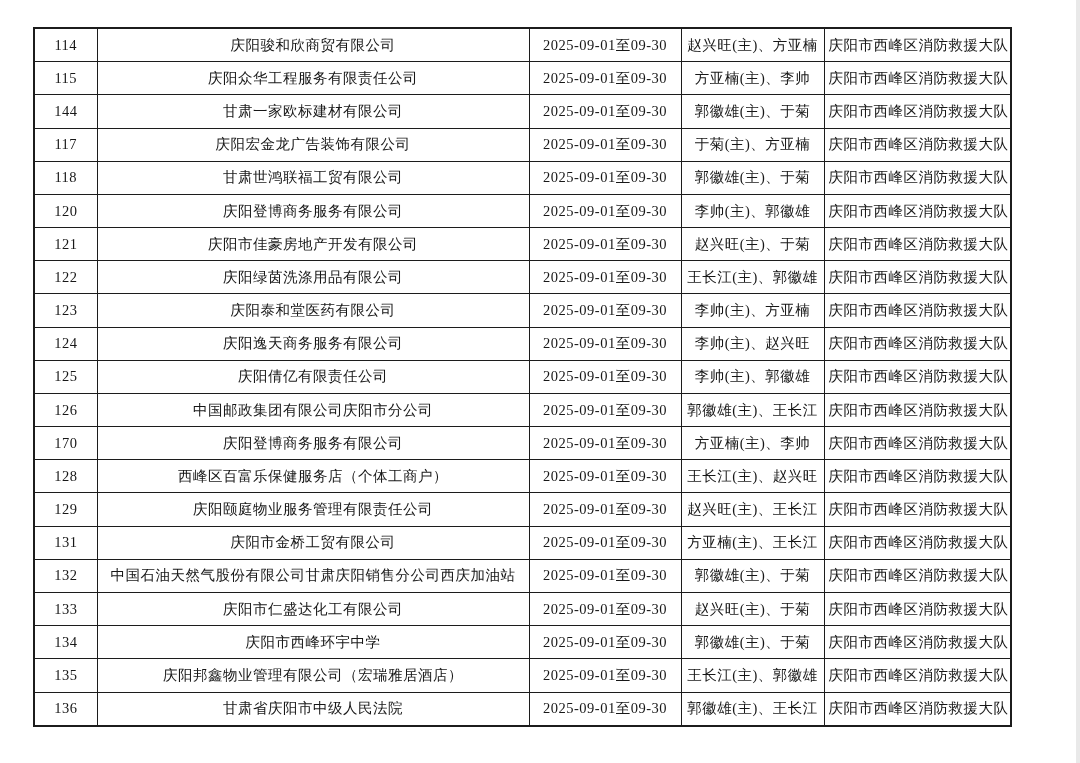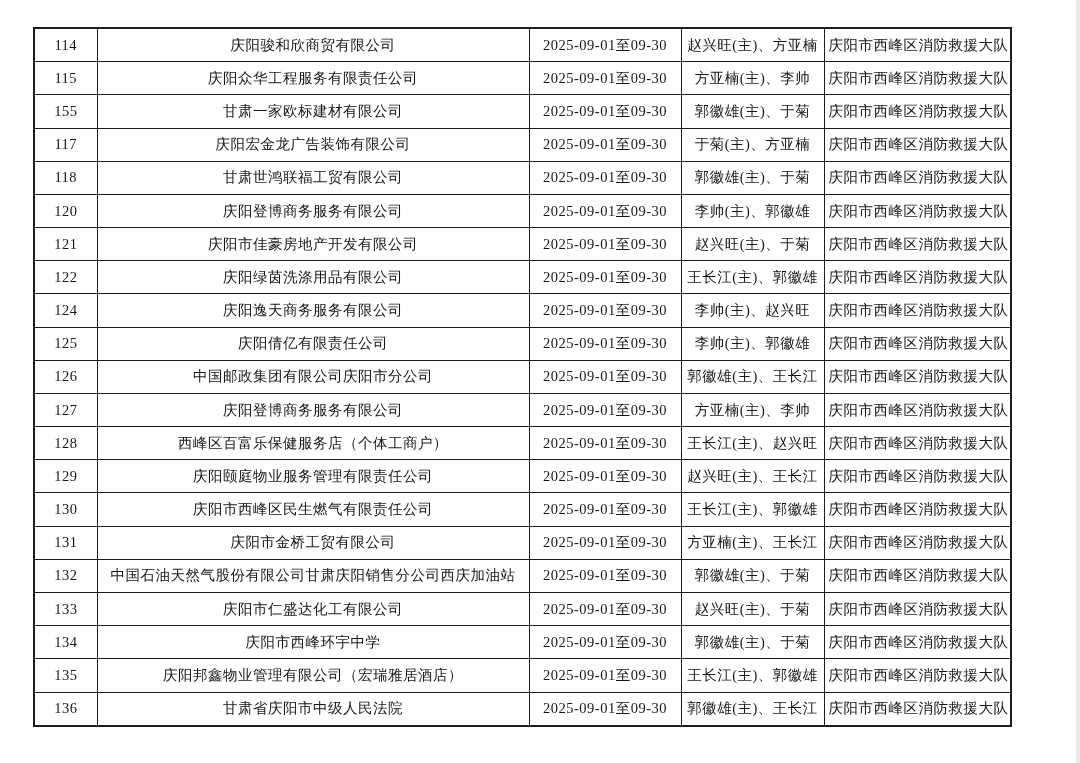--- a/index.html
+++ b/index.html
@@ -71,21 +71,21 @@
     <td class="c-agency">庆阳市西峰区消防救援大队</td>
   </tr>
         <tr>
     <td class="c-no">115</td>
     <td class="c-company">庆阳众华工程服务有限责任公司</td>
     <td class="c-date">2025-09-01至09-30</td>
     <td class="c-insp">方亚楠(主)、李帅</td>
     <td class="c-agency">庆阳市西峰区消防救援大队</td>
   </tr>
         <tr>
-    <td class="c-no">155</td>
+    <td class="c-no">144</td>
     <td class="c-company">甘肃一家欧标建材有限公司</td>
     <td class="c-date">2025-09-01至09-30</td>
     <td class="c-insp">郭徽雄(主)、于菊</td>
     <td class="c-agency">庆阳市西峰区消防救援大队</td>
   </tr>
         <tr>
     <td class="c-no">117</td>
     <td class="c-company">庆阳宏金龙广告装饰有限公司</td>
     <td class="c-date">2025-09-01至09-30</td>
     <td class="c-insp">于菊(主)、方亚楠</td>
@@ -113,20 +113,27 @@
     <td class="c-agency">庆阳市西峰区消防救援大队</td>
   </tr>
         <tr>
     <td class="c-no">122</td>
     <td class="c-company">庆阳绿茵洗涤用品有限公司</td>
     <td class="c-date">2025-09-01至09-30</td>
     <td class="c-insp">王长江(主)、郭徽雄</td>
     <td class="c-agency">庆阳市西峰区消防救援大队</td>
   </tr>
         <tr>
+    <td class="c-no">123</td>
+    <td class="c-company">庆阳泰和堂医药有限公司</td>
+    <td class="c-date">2025-09-01至09-30</td>
+    <td class="c-insp">李帅(主)、方亚楠</td>
+    <td class="c-agency">庆阳市西峰区消防救援大队</td>
+  </tr>
+        <tr>
     <td class="c-no">124</td>
     <td class="c-company">庆阳逸天商务服务有限公司</td>
     <td class="c-date">2025-09-01至09-30</td>
     <td class="c-insp">李帅(主)、赵兴旺</td>
     <td class="c-agency">庆阳市西峰区消防救援大队</td>
   </tr>
         <tr>
     <td class="c-no">125</td>
     <td class="c-company">庆阳倩亿有限责任公司</td>
     <td class="c-date">2025-09-01至09-30</td>
@@ -134,45 +141,38 @@
     <td class="c-agency">庆阳市西峰区消防救援大队</td>
   </tr>
         <tr>
     <td class="c-no">126</td>
     <td class="c-company">中国邮政集团有限公司庆阳市分公司</td>
     <td class="c-date">2025-09-01至09-30</td>
     <td class="c-insp">郭徽雄(主)、王长江</td>
     <td class="c-agency">庆阳市西峰区消防救援大队</td>
   </tr>
         <tr>
-    <td class="c-no">127</td>
+    <td class="c-no">170</td>
     <td class="c-company">庆阳登博商务服务有限公司</td>
     <td class="c-date">2025-09-01至09-30</td>
     <td class="c-insp">方亚楠(主)、李帅</td>
     <td class="c-agency">庆阳市西峰区消防救援大队</td>
   </tr>
         <tr>
     <td class="c-no">128</td>
     <td class="c-company">西峰区百富乐保健服务店（个体工商户）</td>
     <td class="c-date">2025-09-01至09-30</td>
     <td class="c-insp">王长江(主)、赵兴旺</td>
     <td class="c-agency">庆阳市西峰区消防救援大队</td>
   </tr>
         <tr>
     <td class="c-no">129</td>
     <td class="c-company">庆阳颐庭物业服务管理有限责任公司</td>
     <td class="c-date">2025-09-01至09-30</td>
     <td class="c-insp">赵兴旺(主)、王长江</td>
-    <td class="c-agency">庆阳市西峰区消防救援大队</td>
-  </tr>
-        <tr>
-    <td class="c-no">130</td>
-    <td class="c-company">庆阳市西峰区民生燃气有限责任公司</td>
-    <td class="c-date">2025-09-01至09-30</td>
-    <td class="c-insp">王长江(主)、郭徽雄</td>
     <td class="c-agency">庆阳市西峰区消防救援大队</td>
   </tr>
         <tr>
     <td class="c-no">131</td>
     <td class="c-company">庆阳市金桥工贸有限公司</td>
     <td class="c-date">2025-09-01至09-30</td>
     <td class="c-insp">方亚楠(主)、王长江</td>
     <td class="c-agency">庆阳市西峰区消防救援大队</td>
   </tr>
         <tr>

